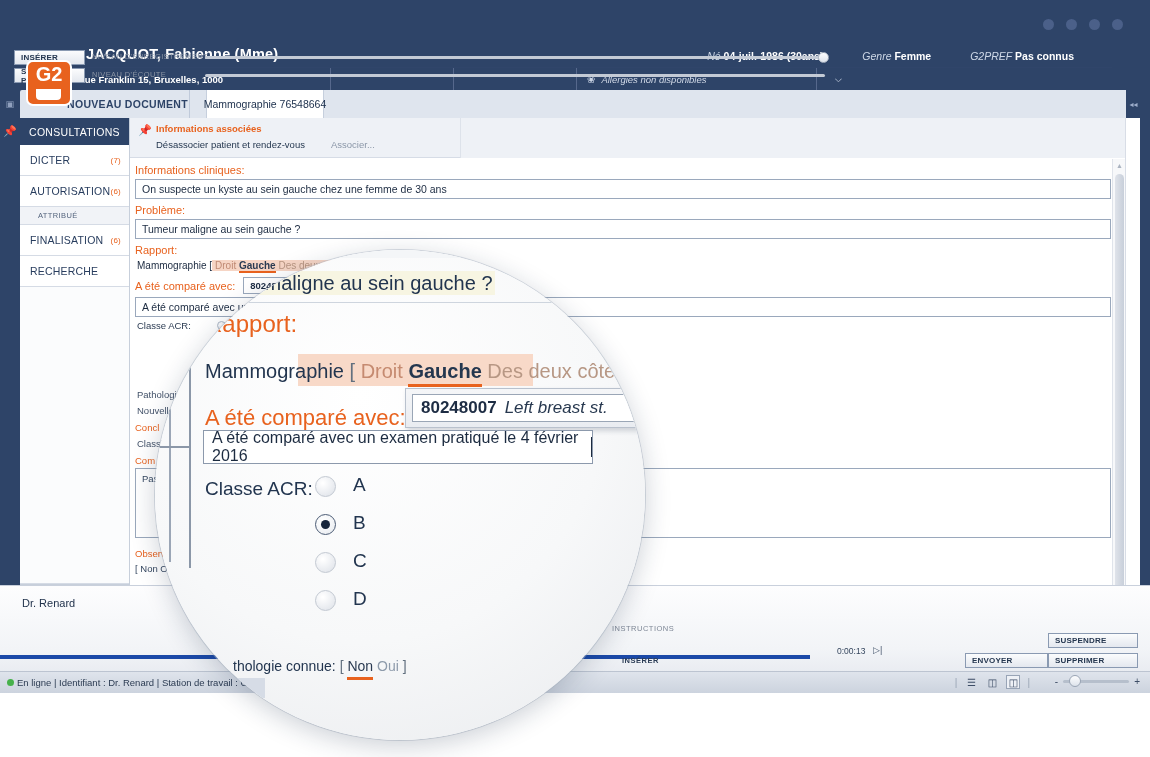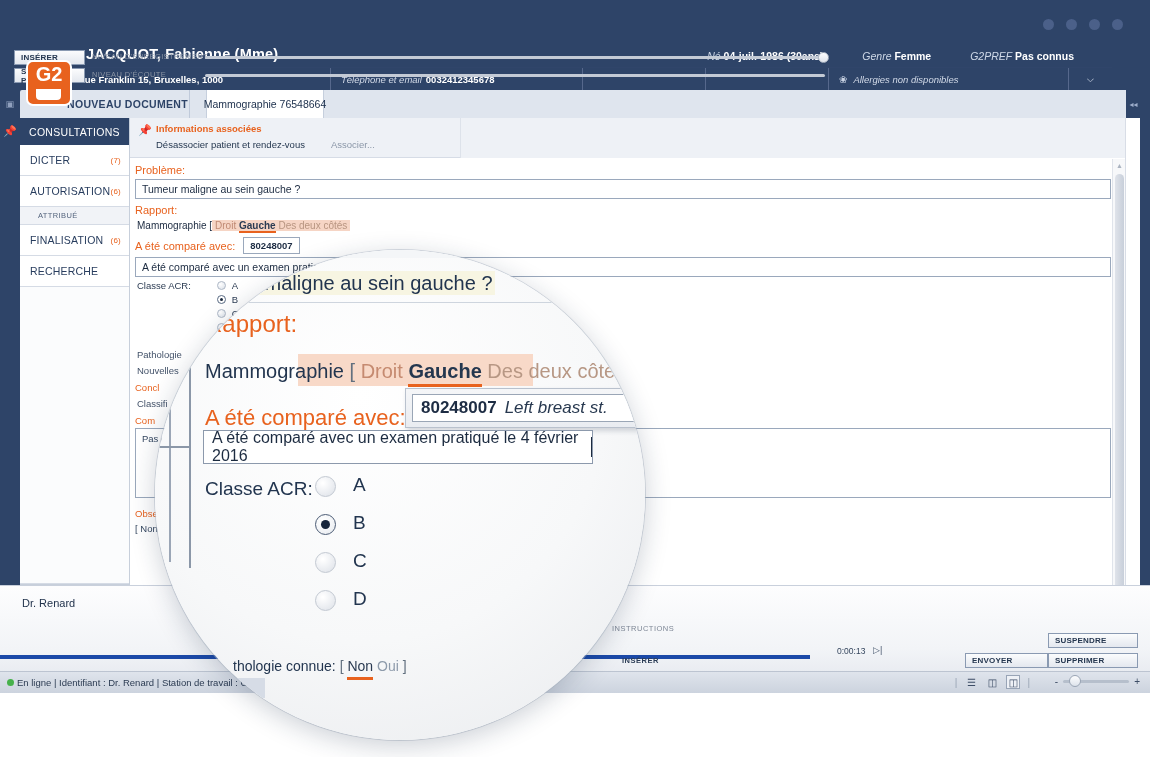--- a/index.html
+++ b/index.html
@@ -656,24 +656,20 @@
         <span class="val">Femme</span>
         <span class="lbl">G2PREF</span>
         <span class="val">Pas connus</span>
       </div>
 
       <div class="info-strip">
         <div class="info-cell c-addr">
           <span class="lbl">Adresse</span>
           <span class="val">Rue Franklin 15, Bruxelles, 1000</span>
         </div>
-        <div class="info-cell c-tel">
-          <span class="lbl">Téléphone et email</span>
-          <span class="val">0032412345678</span>
-        </div>
         <div class="info-cell c-blank1"></div>
         <div class="info-cell c-blank2"></div>
         <div class="info-cell c-alg">
           <span class="alg-icon">❀</span>
           <span class="lbl">Allergies non disponibles</span>
         </div>
         <div class="info-cell c-chev">
           <span style="color:#cdd7e6;font-size:9px;">⌵</span>
         </div>
       </div>
@@ -726,20 +722,22 @@
           <div class="assoc-rightfill"></div>
           <div class="assoc-pin">📌</div>
           <div class="assoc-title">Informations associées</div>
           <div class="assoc-sub">Désassocier patient et rendez-vous</div>
           <div class="assoc-link">Associer...</div>
         </div>
 
         <div class="form-scroll">
           <div class="form-content">
 
+            <div class="f-label">Informations cliniques:</div>
+            <div class="f-input">On suspecte un kyste au sein gauche chez une femme de 30 ans</div>
 
             <div class="f-label">Problème:</div>
             <div class="f-input">Tumeur maligne au sein gauche ?</div>
 
             <div class="f-label">Rapport:</div>
 
             <div class="f-textline">
               <span>Mammographie</span>
               <span>[</span><span class="f-chip"><span class="chip-dim">Droit</span>
                 <span class="chip-sel">Gauche</span>

